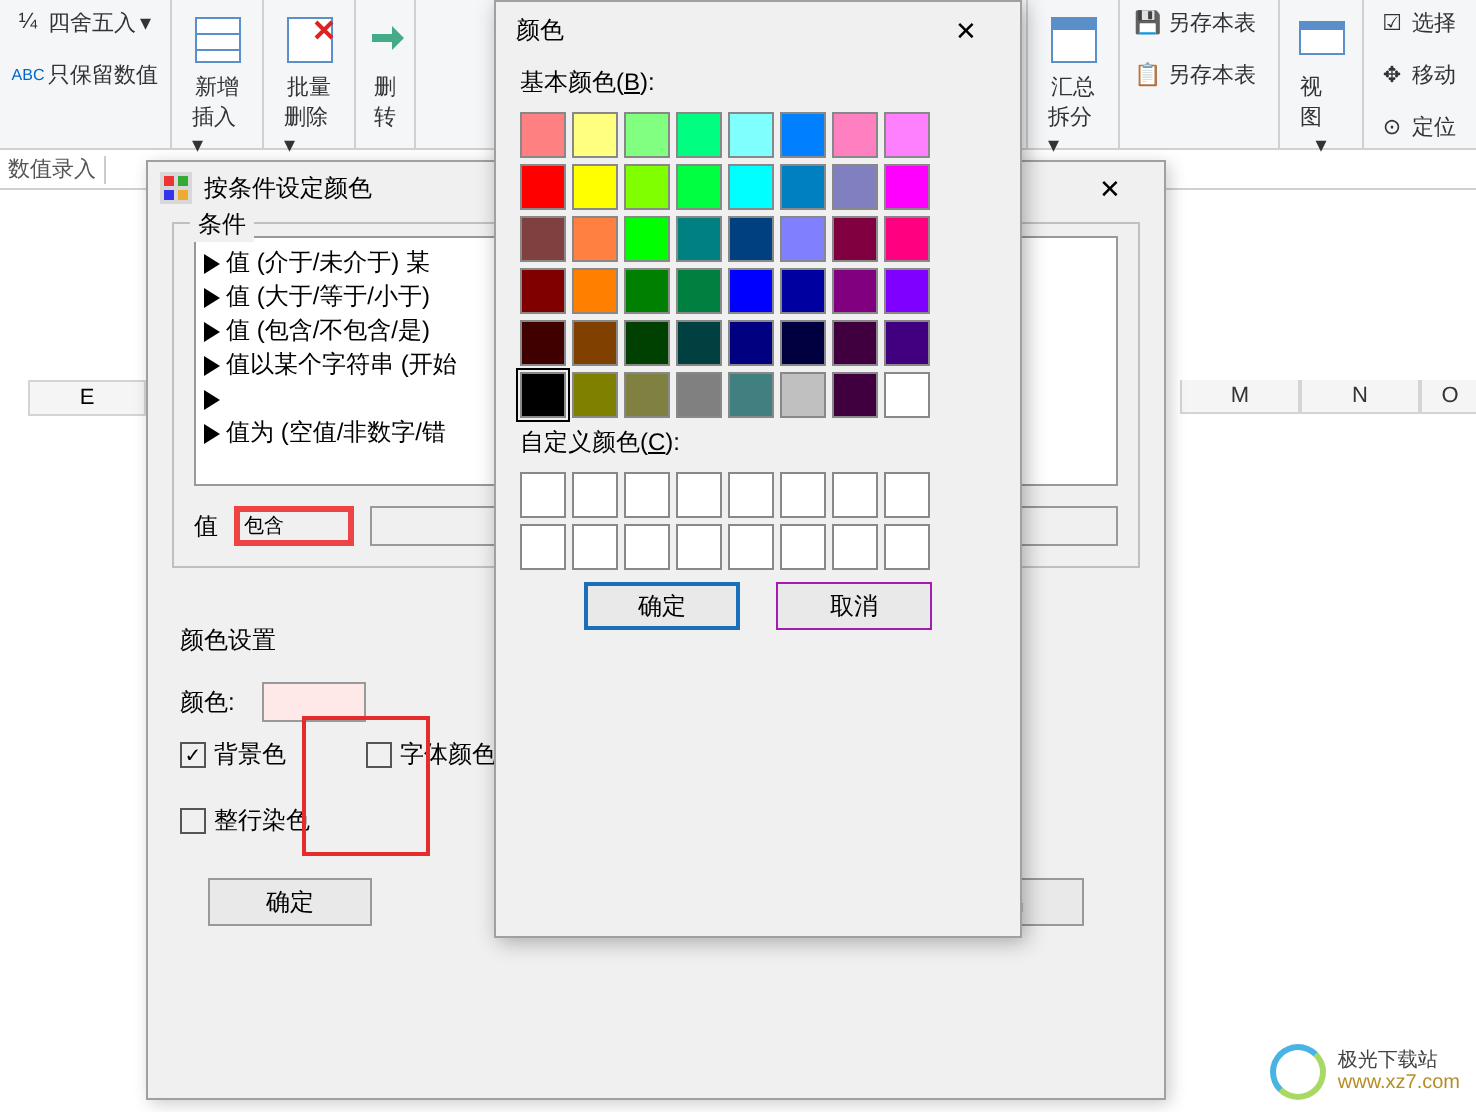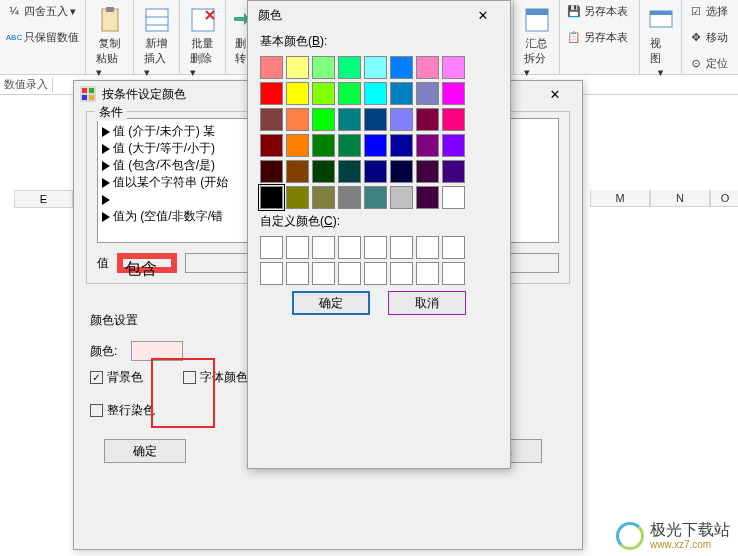--- a/index.html
+++ b/index.html
@@ -28,21 +28,21 @@
 .titlebar-icon { width: 16px; height: 16px; }
 .titlebar-title { flex: 1; font-size: 12px; }
 .titlebar-btn { width: 42px; height: 24px; display: flex; align-items: center; justify-content: center; font-size: 13px; }
 .fieldset { border: 1px solid #c0c0c0; margin: 4px 12px; padding: 6px 10px 10px 10px; position: relative; }
 .fieldset-title { position: absolute; top: -8px; left: 8px; background: #f0f0f0; padding: 0 4px; font-size: 12px; }
 .condition-list { border: 1px solid #999; background: #fff; padding: 4px; height: 125px; overflow: hidden; }
 .condition-item { font-size: 12px; line-height: 17px; white-space: nowrap; }
 .tri { display:inline-block; width:0; height:0; border-top:5px solid transparent; border-bottom:5px solid transparent; border-left:8px solid #000; margin-right:3px; vertical-align: middle;}
 .value-row { display: flex; align-items: center; gap: 8px; margin-top: 10px; }
 .value-label { font-size: 12px; }
-.value-select { width: 60px; height: 20px; border: 6px solid #ef4444; font-size: 16px; padding: 0 2px; }
+.value-select { width: 60px; height: 20px; border: 3px solid #ef4444; font-size: 10px; padding: 0 2px; }
 .value-input { flex: 1; height: 20px; border: 1px solid #999; }
 
 .color-settings-label { font-size: 12px; margin: 28px 0 12px 16px; }
 .color-row { display: flex; align-items: center; gap: 14px; padding: 0 16px; }
 .color-label { font-size: 12px; }
 .color-swatch { width: 52px; height: 20px; background: #ffe8e8; border: 1px solid #999; }
 .checkbox-row { display: flex; gap: 40px; padding: 8px 16px; }
 .chk { display: flex; align-items: center; gap: 4px; font-size: 12px; }
 .chkbox { width: 13px; height: 13px; border: 1px solid #555; display:inline-flex; align-items:center; justify-content:center; font-size:10px; }
 .btn-row { display: flex; justify-content: space-between; padding: 12px 40px 0 30px; }
@@ -62,50 +62,38 @@
 .custom-colors { display: grid; grid-template-columns: repeat(8, 23px); grid-auto-rows: 23px; gap: 3px; padding: 0 12px; }
 .define-link { text-align: center; padding: 14px 0 10px 0; font-size: 12px; }
 .dialog2-btns { display: flex; gap: 18px; justify-content: center; padding: 6px 0 10px 0; }
 .dialog2-btn { width: 78px; height: 24px; border: 1px solid #a21caf; background: #e9e9e9; font-size: 12px; display:flex; align-items:center; justify-content:center; }
 .dialog2-btn.primary { border: 2px solid #1a6fb8; }
 
 
 .watermark { position: absolute; right: 8px; bottom: 6px; display: flex; align-items: center; gap: 6px; opacity: 0.85; }
 .wm-swirl { width: 28px; height: 28px; border-radius: 50%; border: 3px solid #2aa6e0; border-right-color: #9bd24a; border-bottom-color: #9bd24a; }
 .wm-txt { display:flex; flex-direction:column; line-height:1.1; }
-.wm-cn { font-size:16px; color:#222; }
+.wm-cn { font-size:10px; color:#222; }
 .wm-url { font-size:10px; color:#aa7a00; }
 </style>
 </head>
 <body>
 
 <div class="ribbon">
   <div class="ribbon-group" style="width:86px">
     <div class="ribbon-small">
         <span class="ribbon-icon-sm">¼</span>
         <span>四舍五入</span>
         <span>▾</span>
       </div>
     <div class="ribbon-small">
         <span class="ribbon-icon-sm" style="font-size:8px;color:#06c">ABC</span>
         <span>只保留数值</span>
       </div>
     <div style="height:18px"></div>
-  </div>
-  <div class="ribbon-group" style="width:48px">
-    <div class="ribbon-btn">
-      <span class="ribbon-icon">
-          <svg width="26" height="28">
-            <rect x="5" y="3" width="16" height="22" fill="#f4e4b8" stroke="#b8954a"></rect>
-            <rect x="9" y="1" width="8" height="5" rx="1" fill="#888"></rect>
-          </svg>
-        </span>
-      <span>复制</span>
-      <span><span>粘贴</span>▾</span>
-    </div>
   </div>
   <div class="ribbon-group" style="width:46px">
     <div class="ribbon-btn">
       <span class="ribbon-icon">
           <svg width="26" height="26">
             <rect x="2" y="2" width="22" height="22" fill="#fff" stroke="#5a8fc9"></rect>
             <line x1="2" y1="10" x2="24" y2="10" stroke="#5a8fc9"></line>
             <line x1="2" y1="18" x2="24" y2="18" stroke="#5a8fc9"></line>
           </svg>
         </span>

